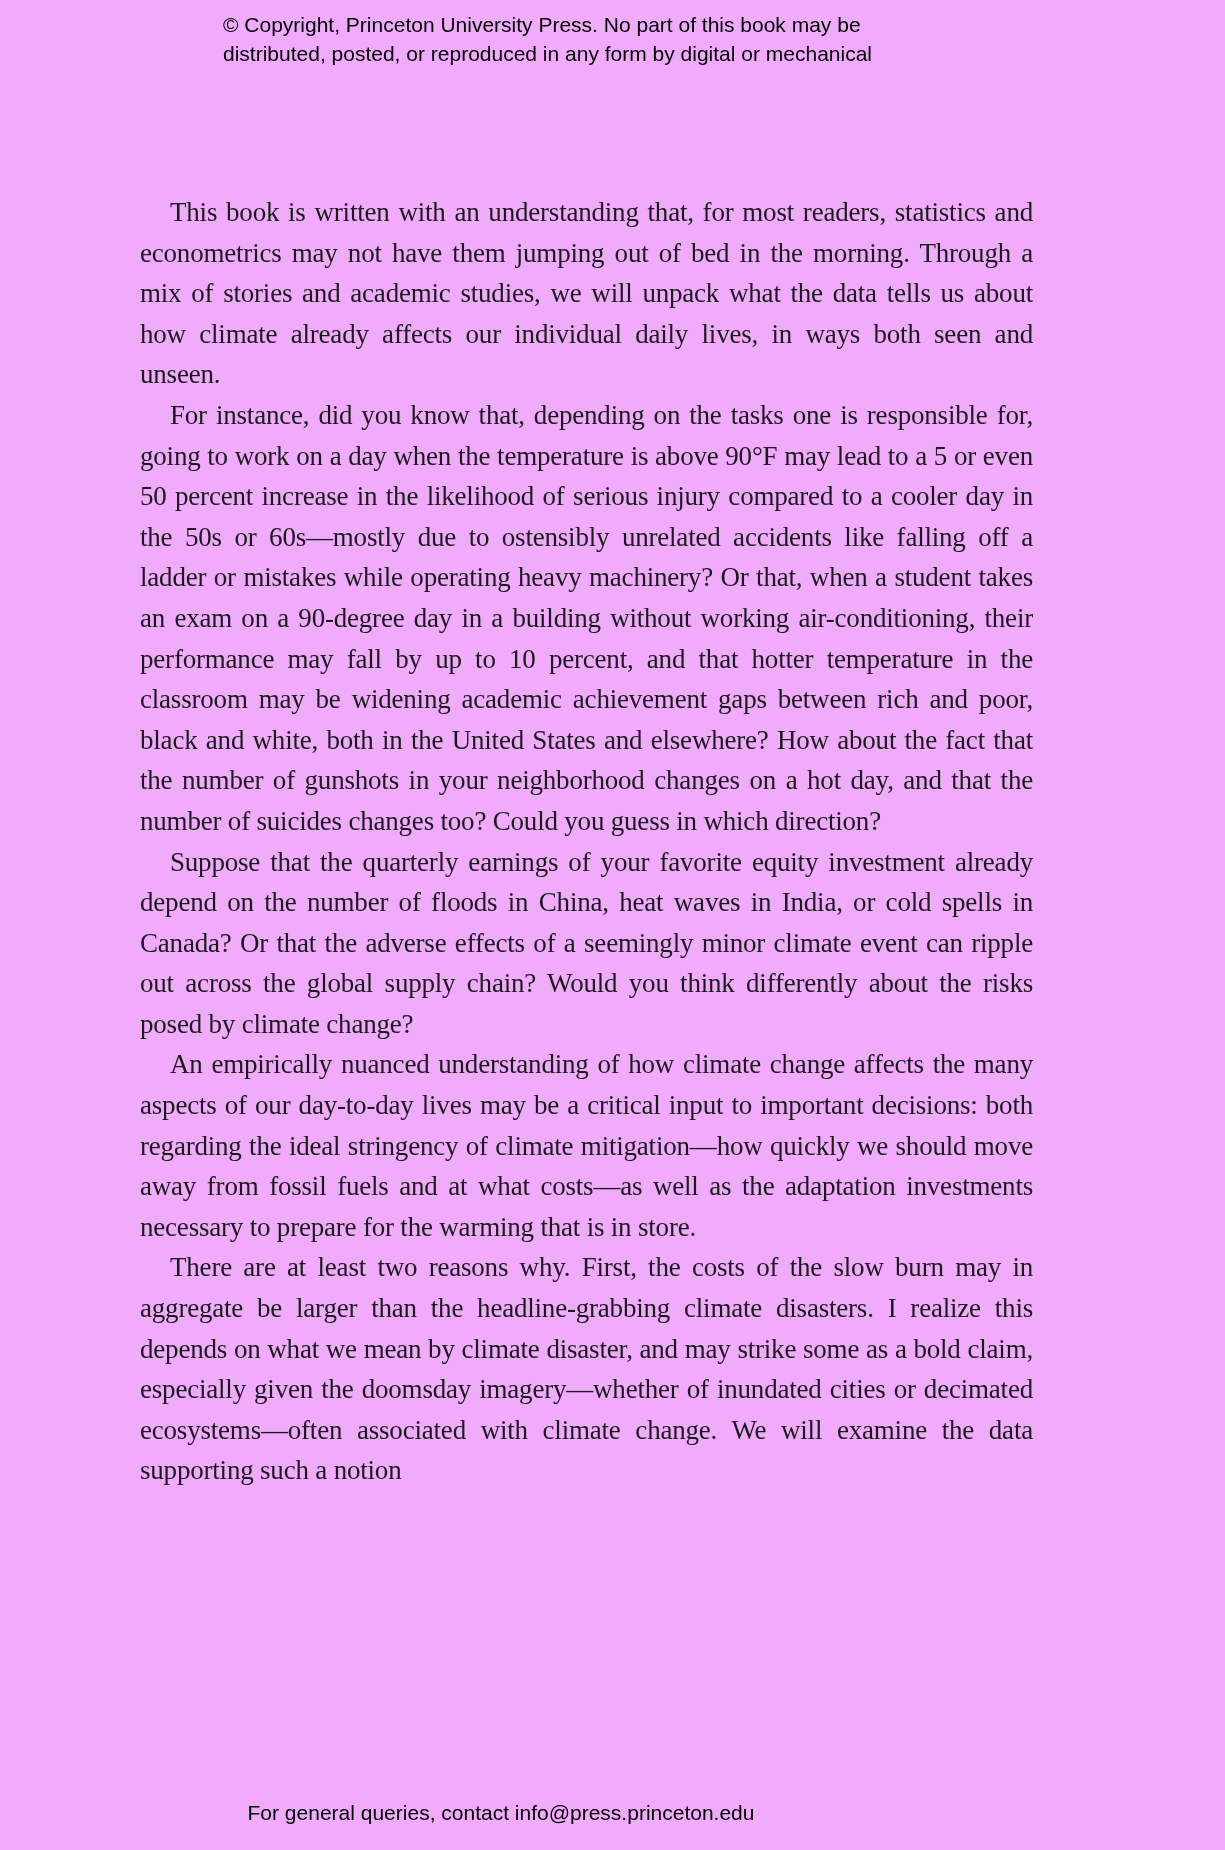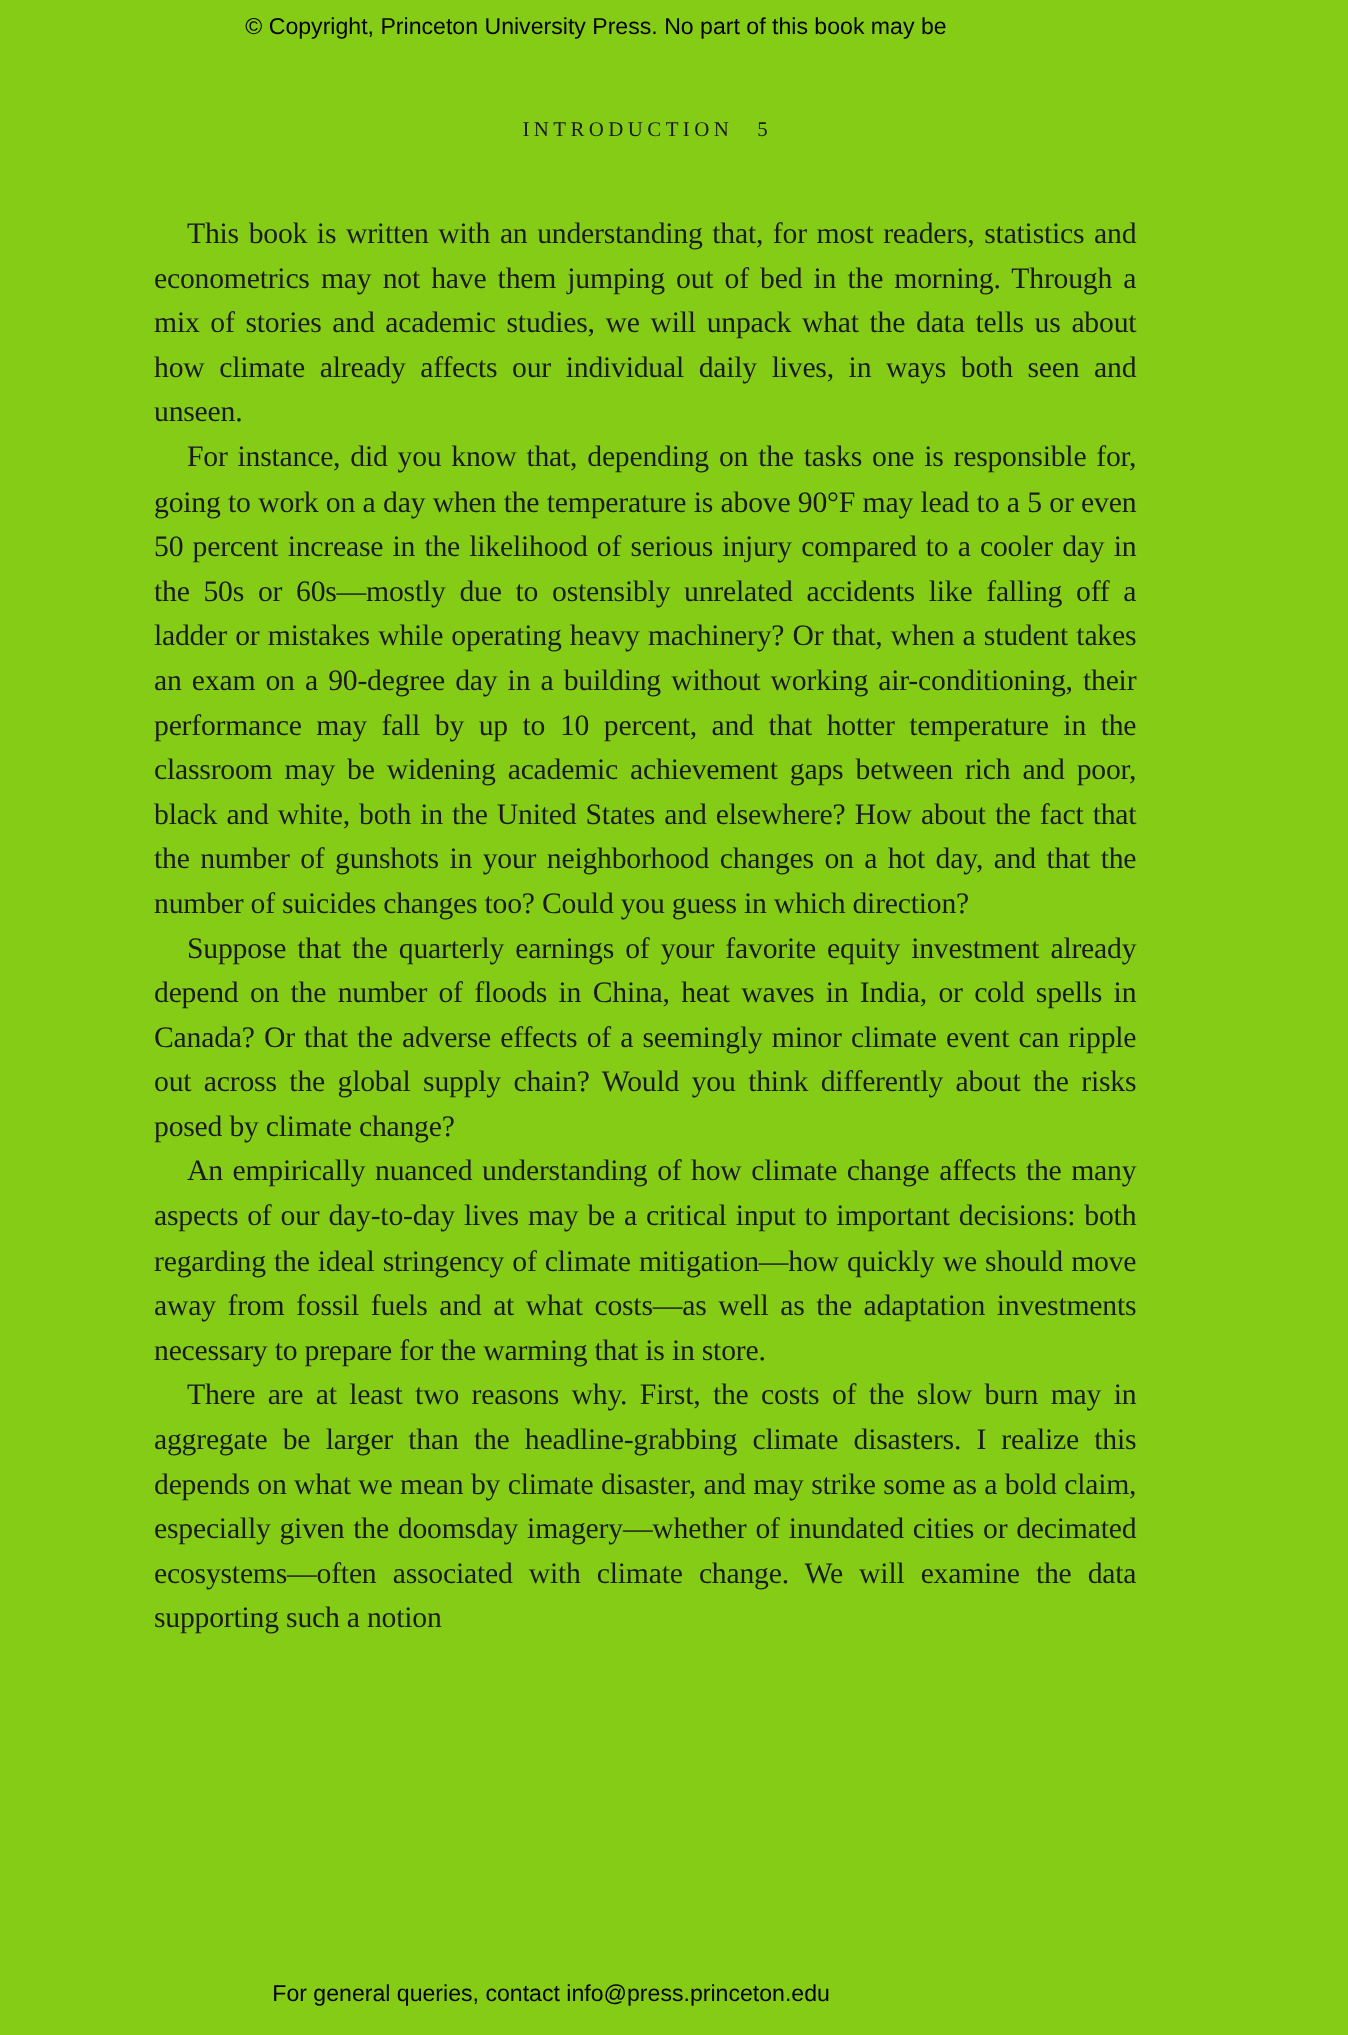--- a/index.html
+++ b/index.html
@@ -4,21 +4,21 @@
 <style>
   html, body {
     margin: 0;
     padding: 0;
     background: #ffffff;
   }
   .page {
     position: relative;
     width: 1225px;
     height: 1850px;
-    background: #84cc16;
+    background: #f0abfc;
     overflow: hidden;
   }
   .copyright-notice {
     position: absolute;
     left: 223px;
     top: 10px;
     font-family: "Liberation Sans", sans-serif;
     font-size: 21px;
     line-height: 29px;
     color: #000000;
@@ -75,25 +75,23 @@
     color: #000000;
   }
 </style>
 </head>
 <body>
 
 <div class="page">
 
   <div class="copyright-notice">
     <span class="notice-line">© Copyright, Princeton University Press. No part of this book may be</span>
+    <span class="notice-line">distributed, posted, or reproduced in any form by digital or mechanical</span>
   </div>
 
-  <div class="running-head">
-    <span class="head-title">INTRODUCTION</span><span class="head-pagenum">5</span>
-  </div>
 
   <div class="body-text">
     <p>This book is written with an understanding that, for most readers, statistics and econometrics may not have them jumping out of bed in the morning. Through a mix of stories and academic studies, we will unpack what the data tells us about how climate already affects our individual daily lives, in ways both seen and unseen.</p>
     <p>For instance, did you know that, depending on the tasks one is responsible for, going to work on a day when the temperature is above 90°F may lead to a 5 or even 50 percent increase in the likelihood of serious injury compared to a cooler day in the 50s or 60s—mostly due to ostensibly unrelated accidents like falling off a ladder or mistakes while operating heavy machinery? Or that, when a student takes an exam on a 90-degree day in a building without working air-conditioning, their performance may fall by up to 10 percent, and that hotter temperature in the classroom may be widening academic achievement gaps between rich and poor, black and white, both in the United States and elsewhere? How about the fact that the number of gunshots in your neighborhood changes on a hot day, and that the number of suicides changes too? Could you guess in which direction?</p>
     <p>Suppose that the quarterly earnings of your favorite equity investment already depend on the number of floods in China, heat waves in India, or cold spells in Canada? Or that the adverse effects of a seemingly minor climate event can ripple out across the global supply chain? Would you think differently about the risks posed by climate change?</p>
     <p>An empirically nuanced understanding of how climate change affects the many aspects of our day-to-day lives may be a critical input to important decisions: both regarding the ideal stringency of climate mitigation—how quickly we should move away from fossil fuels and at what costs—as well as the adaptation investments necessary to prepare for the warming that is in store.</p>
     <p>There are at least two reasons why. First, the costs of the slow burn may in aggregate be larger than the headline-grabbing climate disasters. I realize this depends on what we mean by climate disaster, and may strike some as a bold claim, especially given the doomsday imagery—whether of inundated cities or decimated ecosystems—often associated with climate change. We will examine the data supporting such a notion</p>
   </div>
 
   <div class="page-footer">For general queries, contact info@press.princeton.edu</div>

